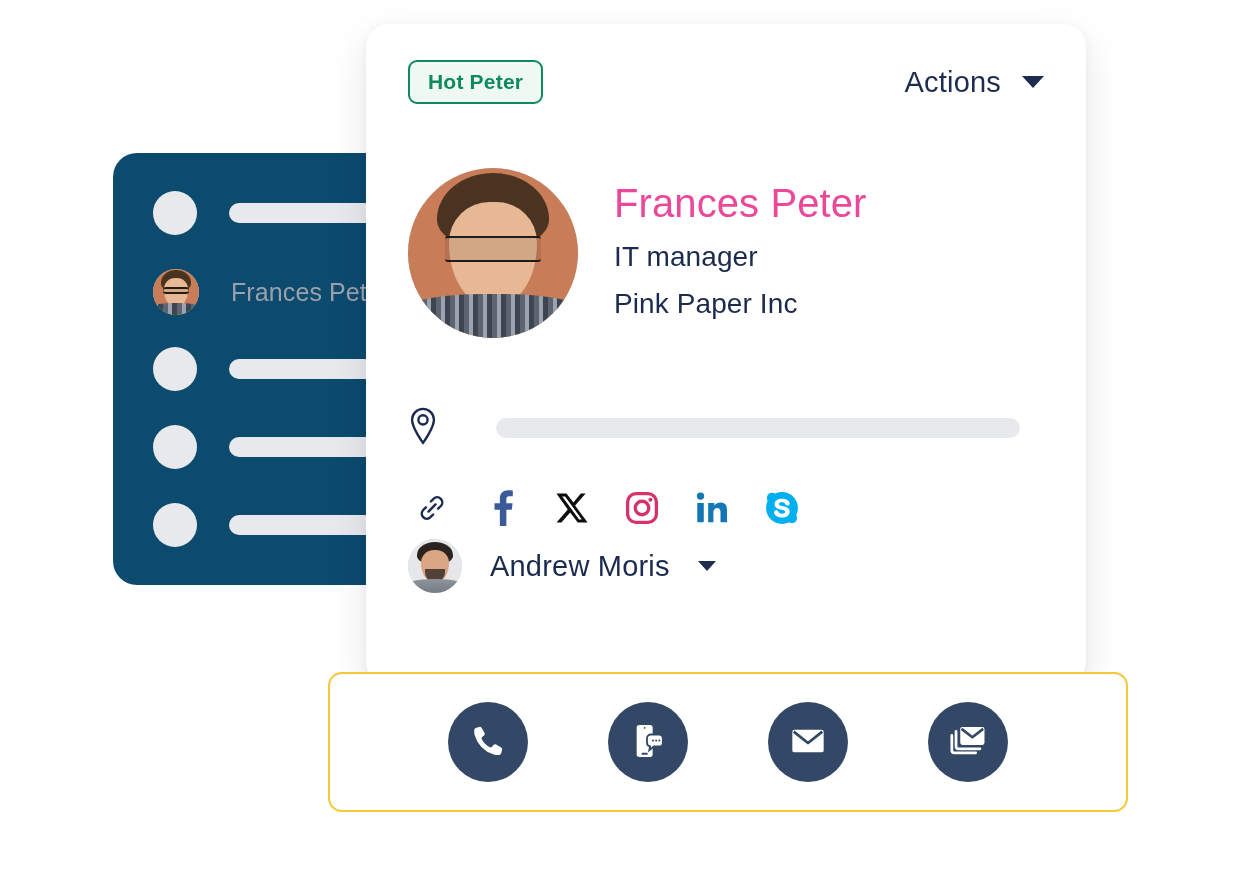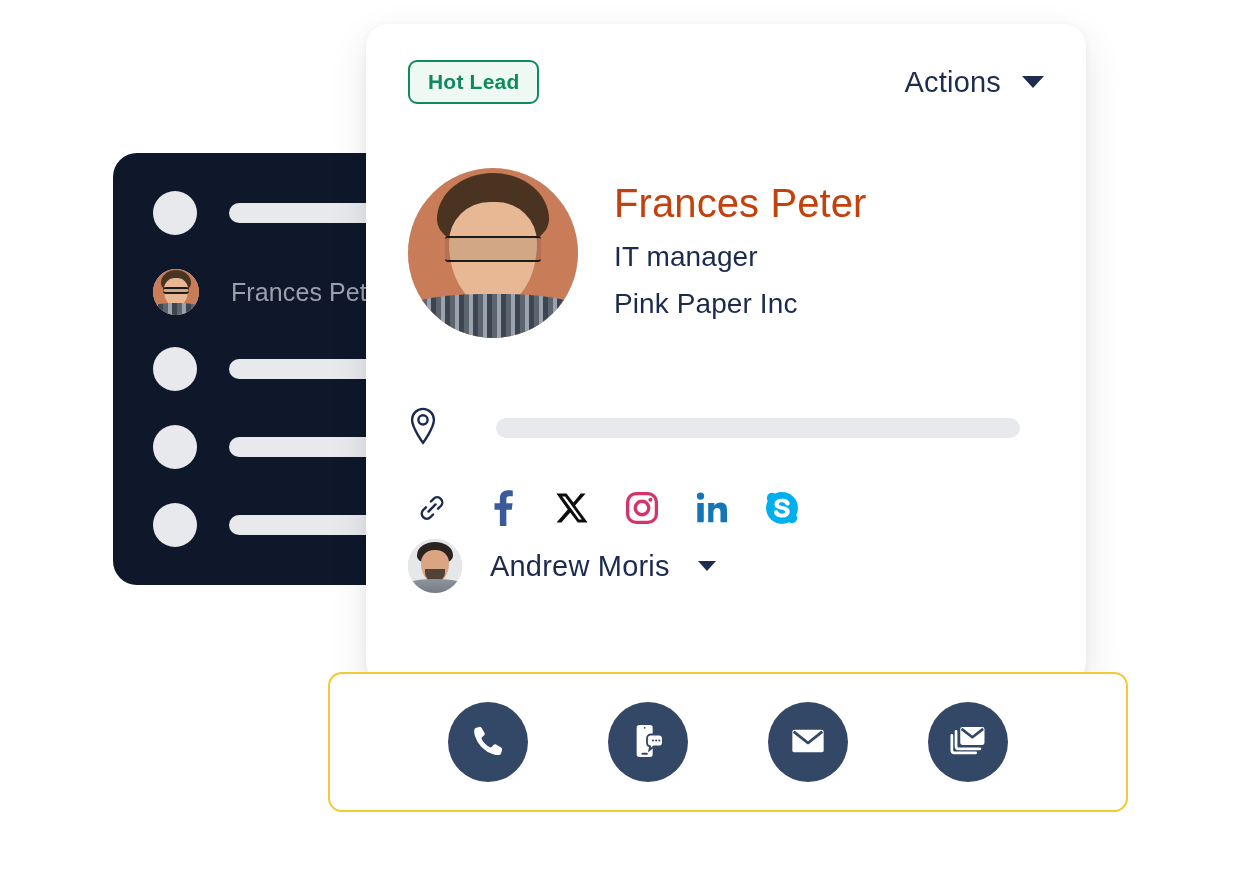--- a/index.html
+++ b/index.html
@@ -20,21 +20,21 @@
     background: #ffffff;
   }
 
   
   .list-panel {
     position: absolute;
     left: 113px;
     top: 153px;
     width: 372px;
     height: 432px;
-    background: #0f172a;
+    background: #0c4a6e;
     border-radius: 24px;
     text-decoration: underline;
   }
   .list-row {
     position: absolute;
     left: 40px;
     display: flex;
     align-items: center;
     gap: 32px;
     width: 332px;
@@ -188,21 +188,21 @@
   .identity {
     position: absolute;
     left: 42px; top: 144px;
     display: flex;
     align-items: flex-start;
     gap: 36px;
   }
   .idtext { padding-top: 12px; }
   .name {
     font-size: 40px;
-    color: #c2410c;
+    color: #ec4899;
     line-height: 1.15;
     letter-spacing: .1px;
   }
   .role, .company {
     font-size: 28px;
     color: #1b2a4e;
     margin-top: 15px;
     letter-spacing: .1px;
   }
 
@@ -306,21 +306,21 @@
 
     <div class="list-row r4">
       <div class="sk-circle"></div>
       <div class="sk-bar"></div>
     </div>
   </div>
 
   <div class="card">
 
     <div class="card-head">
-      <div class="badge">Hot Lead</div>
+      <div class="badge">Hot Peter</div>
 
       <div class="actions">
         <span>Actions</span>
         <span class="caret"></span>
       </div>
     </div>
 
     <div class="identity">
       <div class="photo big">
         <div class="brick"></div>

